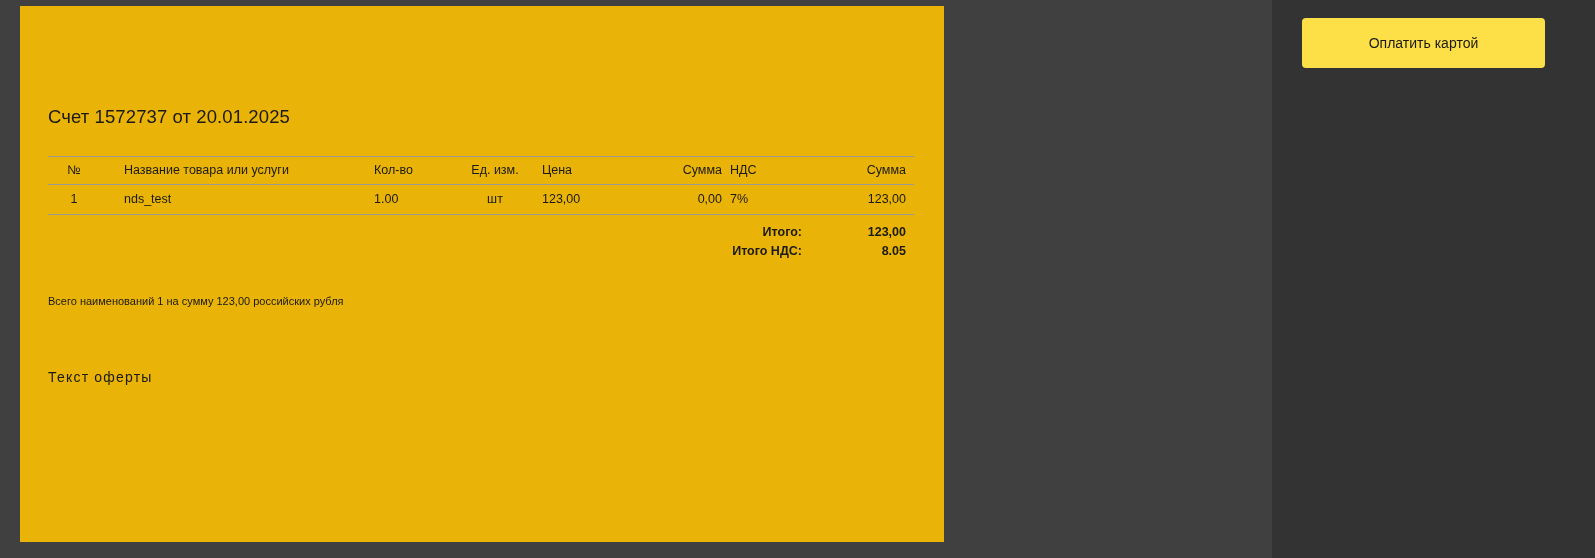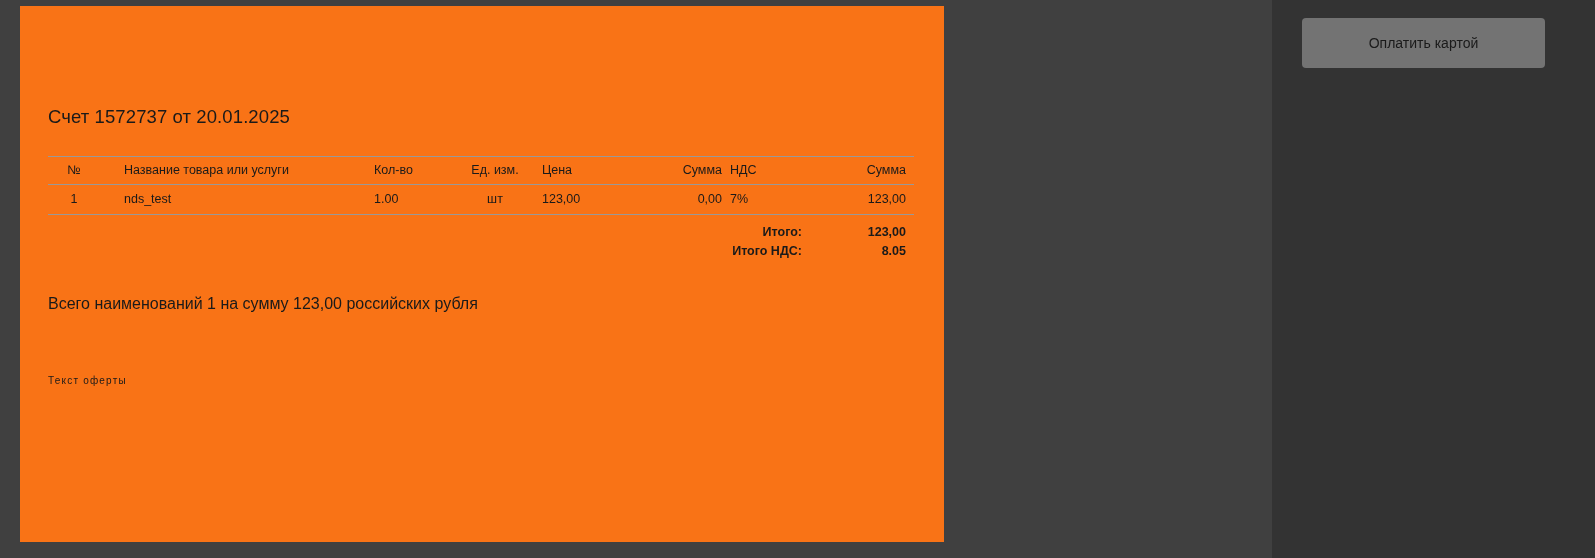--- a/index.html
+++ b/index.html
@@ -36,21 +36,21 @@
     height: 558px;
     background: #333333;
   }
   
   .document {
     position: absolute;
     left: 20px;
     top: 6px;
     width: 924px;
     height: 536px;
-    background: #f97316;
+    background: #eab308;
     box-sizing: border-box;
     padding: 0;
   }
   .doc-inner {
     position: absolute;
     left: 28px;
     top: 100px;
     width: 868px;
   }
   .invoice-title {
@@ -106,26 +106,26 @@
     text-align: right;
     padding-right: 18px;
   }
   .totals td.value {
     text-align: right;
     width: 86px;
     padding-right: 8px;
   }
   .summary-line {
     margin-top: 34px;
-    font-size: 16px;
+    font-size: 11px;
     color: #1a1a1a;
   }
   .offer-text {
     margin-top: 62px;
-    font-size: 10px;
+    font-size: 14px;
     color: #1a1a1a;
     letter-spacing: 1.2px;
   }
   
   .pay-button {
     position: absolute;
     left: 1302px;
     top: 18px;
     width: 243px;
     height: 50px;
@@ -196,15 +196,15 @@
           </table>
       </div>
 
       <div class="summary-line">Всего наименований 1 на сумму 123,00 российских рубля</div>
 
       <div class="offer-text">Текст  оферты</div>
 
     </div>
   </div>
 
-  <button class="pay-button" style="background: #737373;">Оплатить картой</button>
+  <button class="pay-button" style="background: #fde047;">Оплатить картой</button>
 
 </div>
 
 </body></html>

